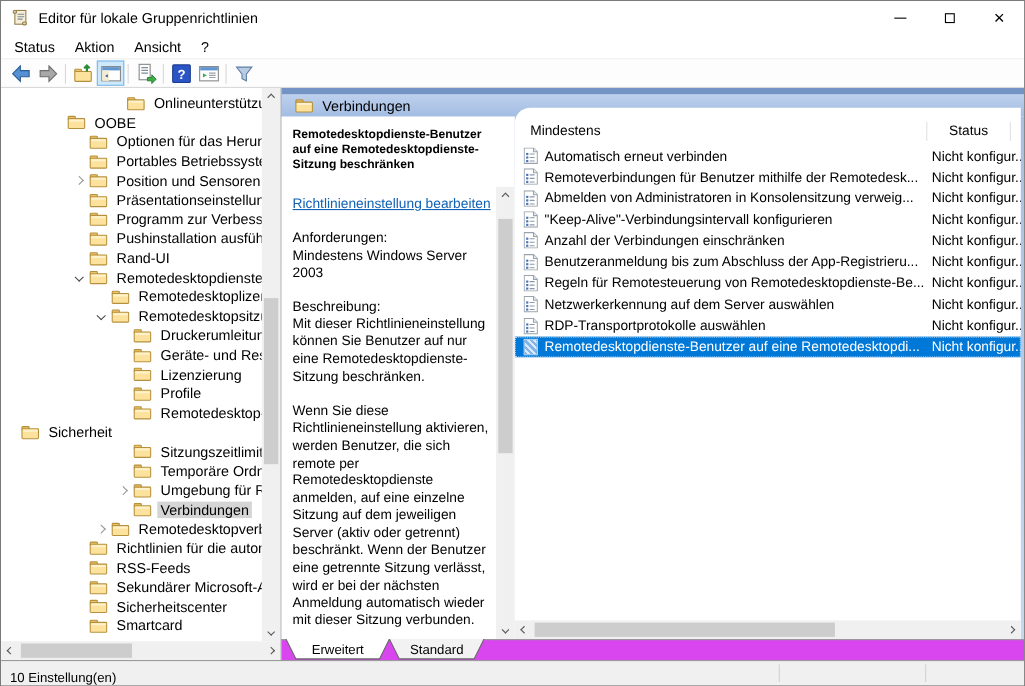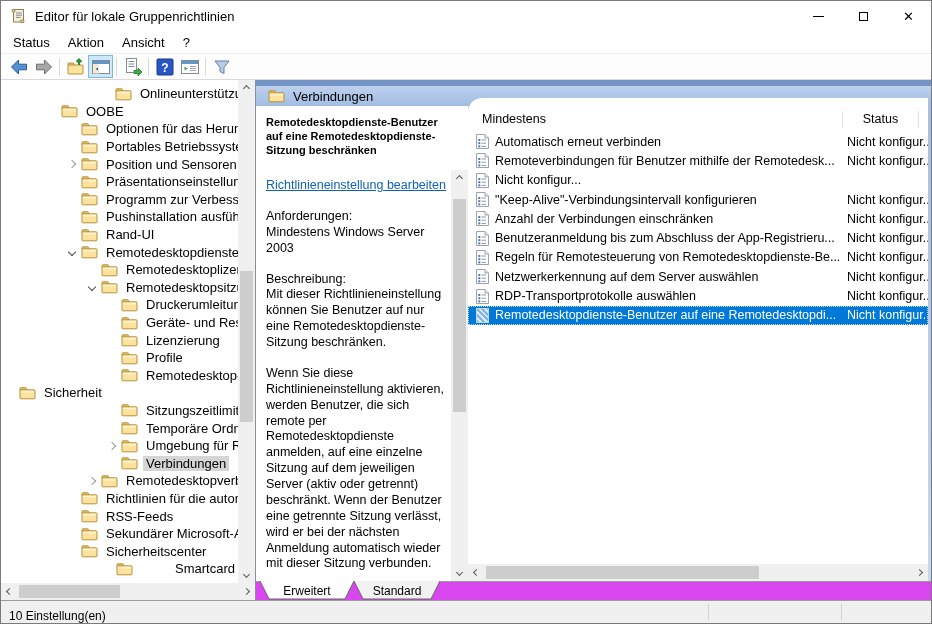--- a/index.html
+++ b/index.html
@@ -482,21 +482,21 @@
           <span class="chevbox"></span>
           <span class="tree-ico">
             <svg width="17" height="14" viewBox="0 0 17 14">
               <rect x="1" y="1.8" width="6.5" height="3.4" rx="0.8" fill="#edc36a" stroke="#b6913d"></rect>
               <rect x="1" y="3.8" width="15" height="9" rx="0.8" fill="#fce29c" stroke="#b6913d"></rect>
               <rect x="1.9" y="4.7" width="13.2" height="1.8" rx="0.6" fill="#fdf2cc"></rect>
             </svg>
           </span>
           <span class="tree-label">Sicherheitscenter</span>
         </div>
-        <div class="tree-row" style="padding-left: 62px; justify-content: space-between;">
+        <div class="tree-row" style="padding-left: 62px;">
           <span class="chevbox"></span>
           <span class="tree-ico">
             <svg width="17" height="14" viewBox="0 0 17 14">
               <rect x="1" y="1.8" width="6.5" height="3.4" rx="0.8" fill="#edc36a" stroke="#b6913d"></rect>
               <rect x="1" y="3.8" width="15" height="9" rx="0.8" fill="#fce29c" stroke="#b6913d"></rect>
               <rect x="1.9" y="4.7" width="13.2" height="1.8" rx="0.6" fill="#fdf2cc"></rect>
             </svg>
           </span>
           <span class="tree-label">Smartcard</span>
         </div>
@@ -602,20 +602,21 @@
                 <span class="lr-ico">
                   <svg width="13" height="15" viewBox="0 0 13 15">
                     <path d="M0.5 0.5 H9 L12.5 4 V14.5 H0.5 Z" fill="#ffffff" stroke="#9aa3ad"></path>
                     <path d="M9 0.5 V4 H12.5" fill="#e8edf2" stroke="#9aa3ad"></path>
                     <rect x="2.3" y="5" width="2" height="2" fill="#4a76ba"></rect>
                     <rect x="2.3" y="8.2" width="2" height="2" fill="#4a76ba"></rect>
                     <rect x="2.3" y="11.4" width="2" height="2" fill="#4a76ba"></rect>
                     <path d="M5.5 6 H10 M5.5 9.2 H10 M5.5 12.4 H10" stroke="#8d98a5" stroke-width="1"></path>
                   </svg>
                 </span>
+                <span class="lr-label">Abmelden von Administratoren in Konsolensitzung verweig...</span>
                 <span class="lr-status">Nicht konfigur...</span>
               </div>
               <div class="list-row">
                 <span class="lr-ico">
                   <svg width="13" height="15" viewBox="0 0 13 15">
                     <path d="M0.5 0.5 H9 L12.5 4 V14.5 H0.5 Z" fill="#ffffff" stroke="#9aa3ad"></path>
                     <path d="M9 0.5 V4 H12.5" fill="#e8edf2" stroke="#9aa3ad"></path>
                     <rect x="2.3" y="5" width="2" height="2" fill="#4a76ba"></rect>
                     <rect x="2.3" y="8.2" width="2" height="2" fill="#4a76ba"></rect>
                     <rect x="2.3" y="11.4" width="2" height="2" fill="#4a76ba"></rect>

